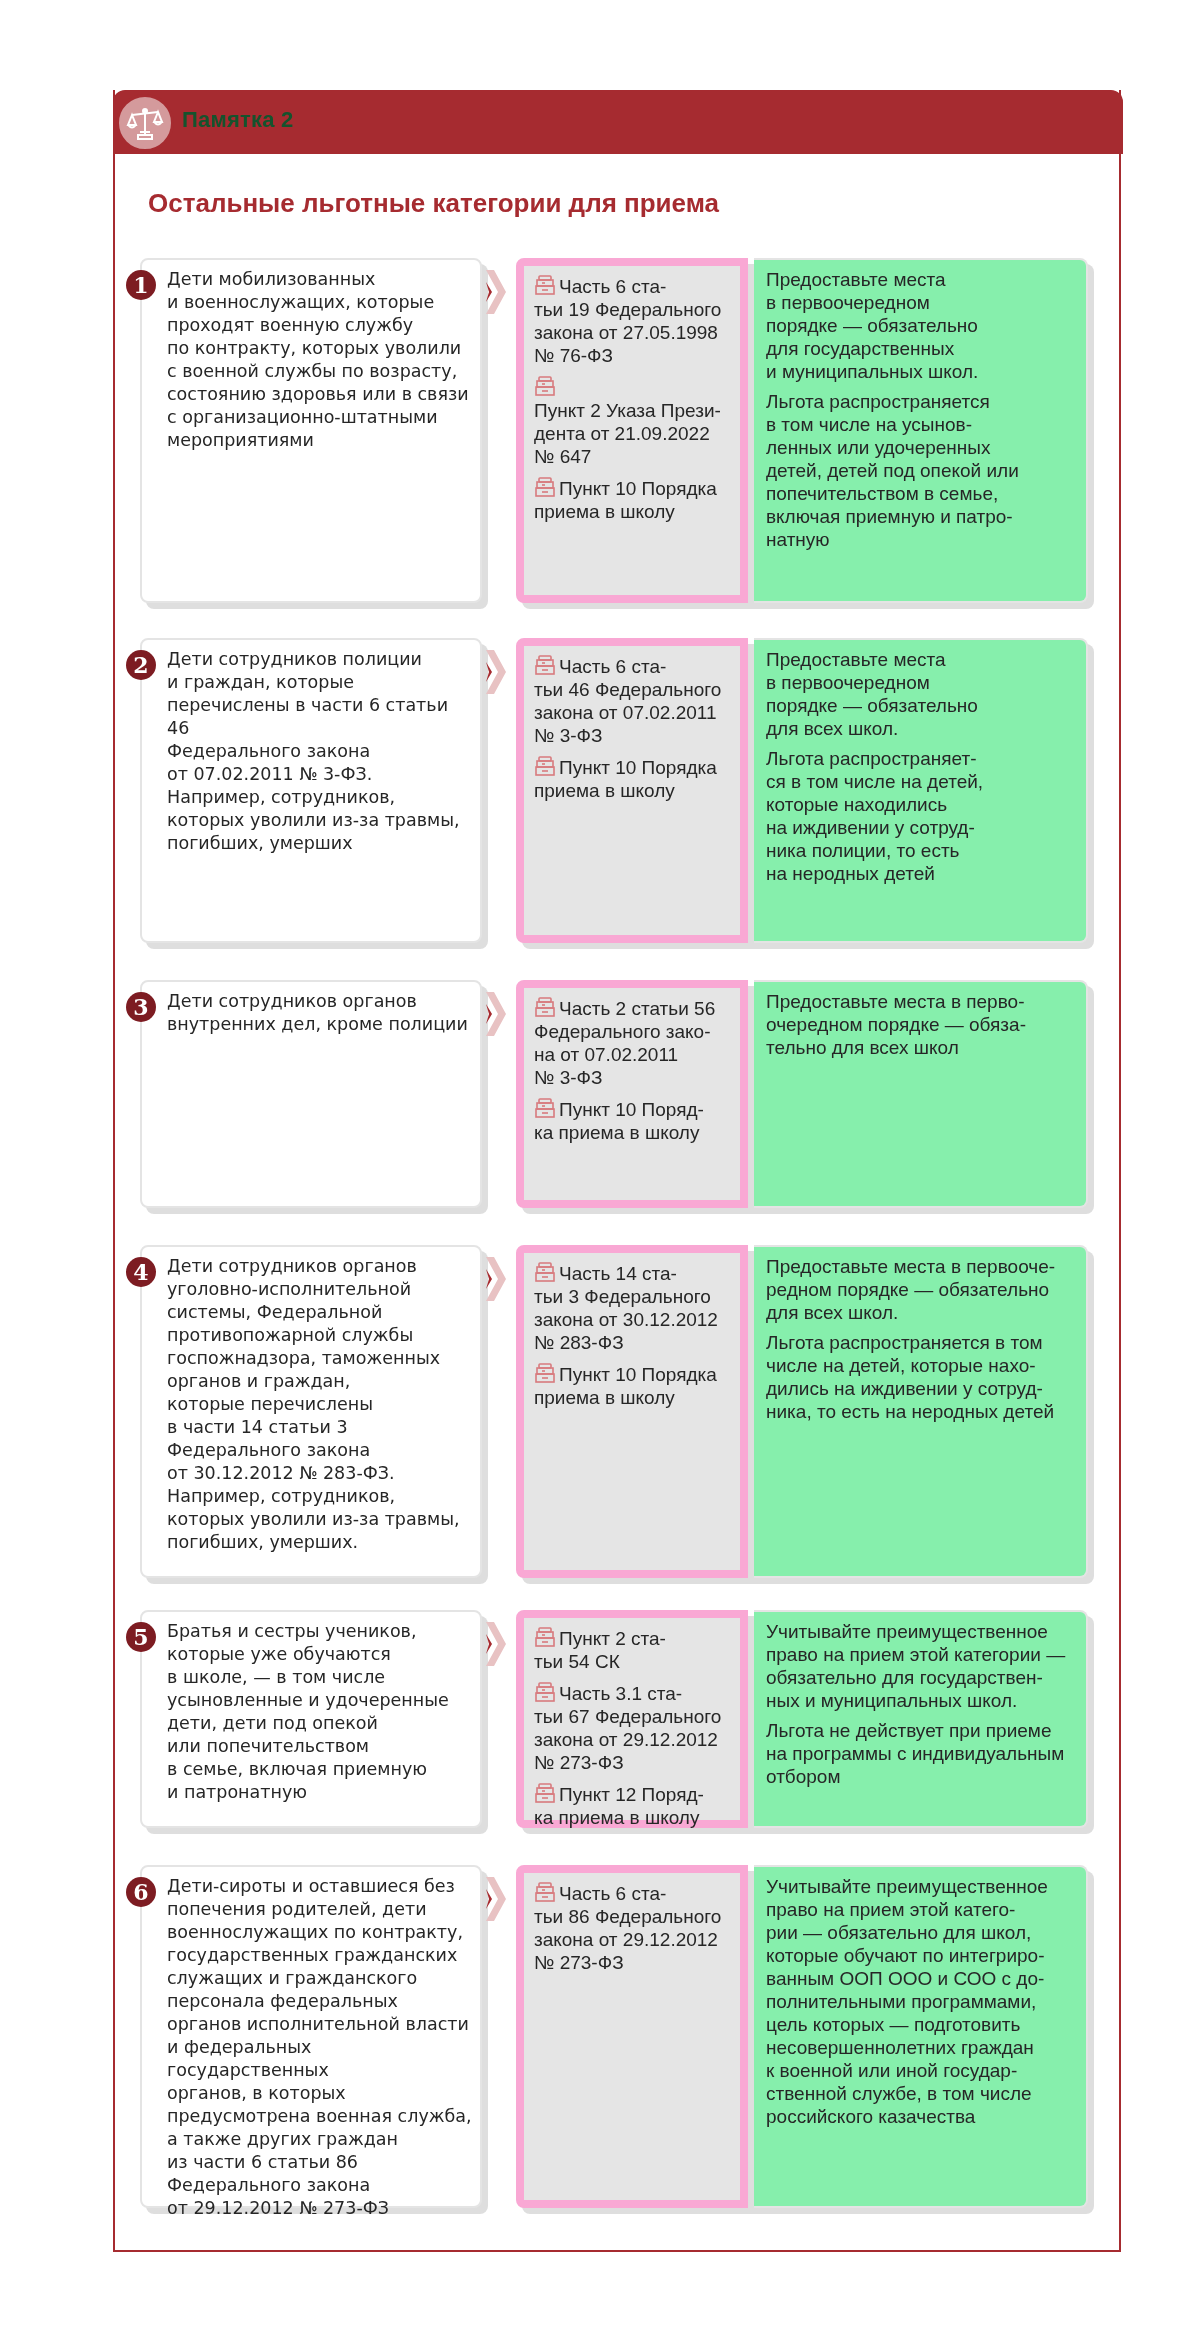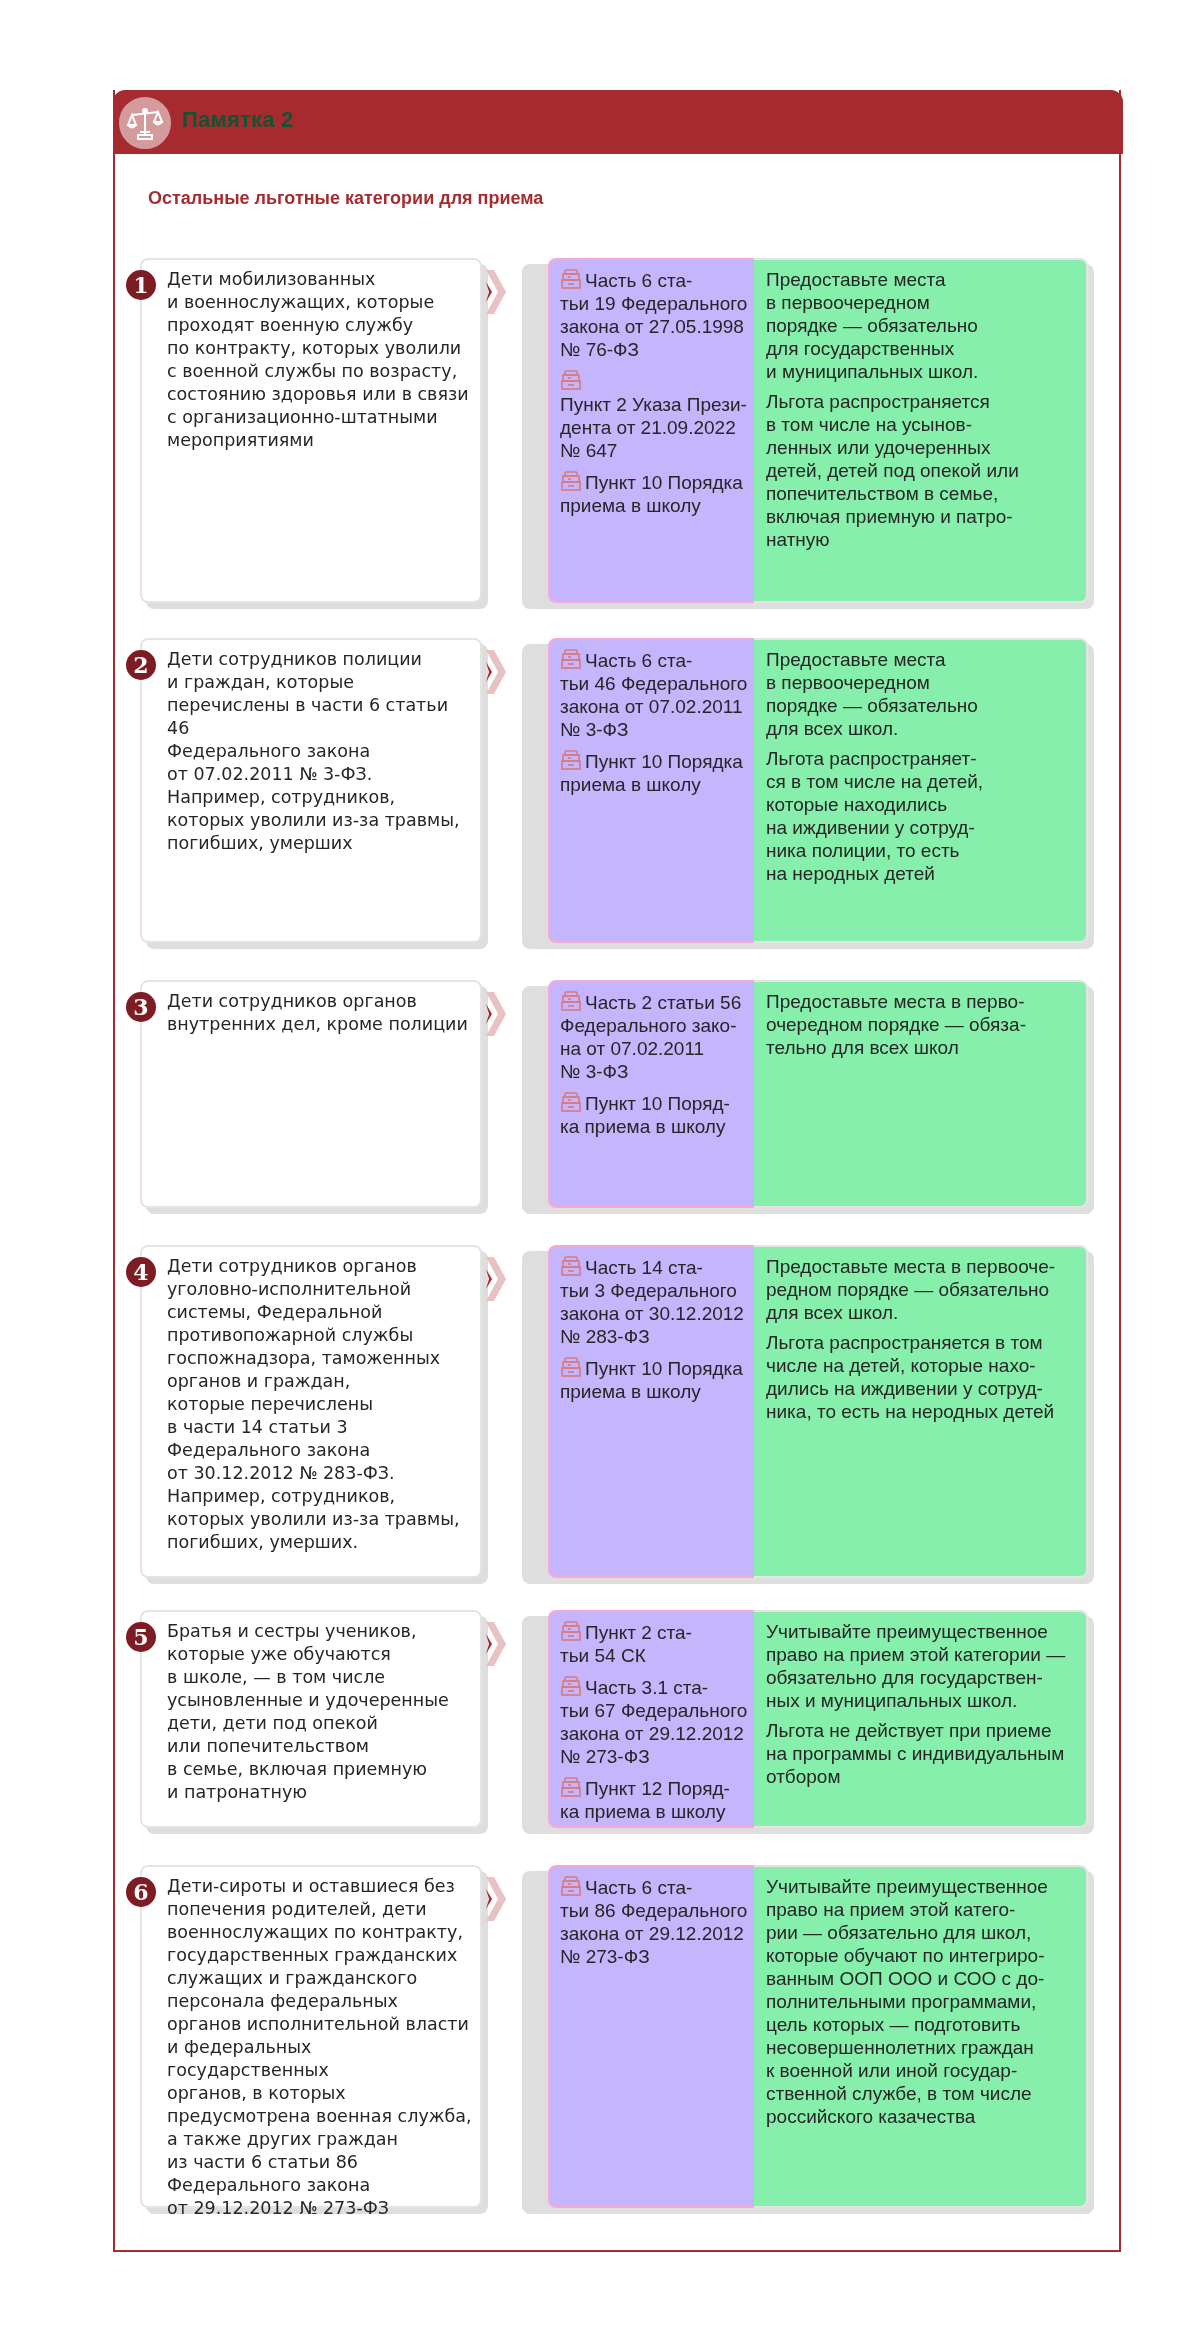--- a/index.html
+++ b/index.html
@@ -8,26 +8,26 @@
   .frame { position:absolute; left:113px; top:90px; width:1008px; height:2162px;
            border:2px solid #a62b30; border-top:none; box-sizing:border-box; background:#fff; }
   .header { position:absolute; left:113px; top:90px; width:1010px; height:64px;
             background:#a62b30; border-radius:12px 12px 0 0; }
   .header-badge { position:absolute; left:116px; top:94px; width:58px; height:58px; border-radius:50%;
                   background:#d49a9c; border:3px solid #a62b30; box-sizing:border-box; }
   .header-badge svg { position:absolute; left:6px; top:6px; }
   .header-title { position:absolute; left:182px; top:107px; color:#14532d; font-weight:bold;
                   font-size:22px; font-family:"Liberation Sans", sans-serif; letter-spacing:0.2px; }
   .subtitle { position:absolute; left:148px; top:188px; color:#a62b30; font-weight:bold;
-              font-size:18px; font-family:"Liberation Sans", sans-serif; }
+              font-size:26px; font-family:"Liberation Sans", sans-serif; }
   .row { position:absolute; left:140px; width:960px; }
   .card { position:absolute; top:0; bottom:0; box-sizing:border-box; }
   .card-shadow { position:absolute; background:#dedede; border-radius:8px; }
   .cat-card { left:0; width:342px; background:#fff; border:2px solid #e4e4e4; border-radius:8px; }
-  .law-card { left:376px; width:232px; background:#c4b5fd; border:2px solid #f9a8d4; border-radius:8px 0 0 8px;margin-left:32px; }
+  .law-card { left:376px; width:232px; background:#e5e5e5; border:8px solid #f9a8d4; border-radius:8px 0 0 8px; }
   .note-card { left:614px; width:334px; background:#86efac; border:2px solid #e4e4e4; border-left:none; border-radius:0 8px 8px 0; }
   .num { position:absolute; left:-16px; top:10px; width:30px; height:30px; border-radius:50%;
          background:#7d1c22; color:#fff; font-family:"DejaVu Serif", serif; font-weight:bold;
          font-size:22px; line-height:30px; text-align:center; }
   .cat-text { position:absolute; left:25px; top:8px; width:308px; font-size:17.5px; line-height:23px; white-space:pre-line; }
   .law-list { position:absolute; left:10px; top:8px; width:215px; font-family:"Liberation Sans", sans-serif;
               font-size:19px; line-height:23px; }
   .law-item { margin-bottom:8px; white-space:pre-line; }
   .law-icon { display:inline-block; width:22px; height:22px; vertical-align:-3px; margin-right:3px; }
   .note-text { position:absolute; left:12px; top:8px; width:312px; font-family:"Liberation Sans", sans-serif;

